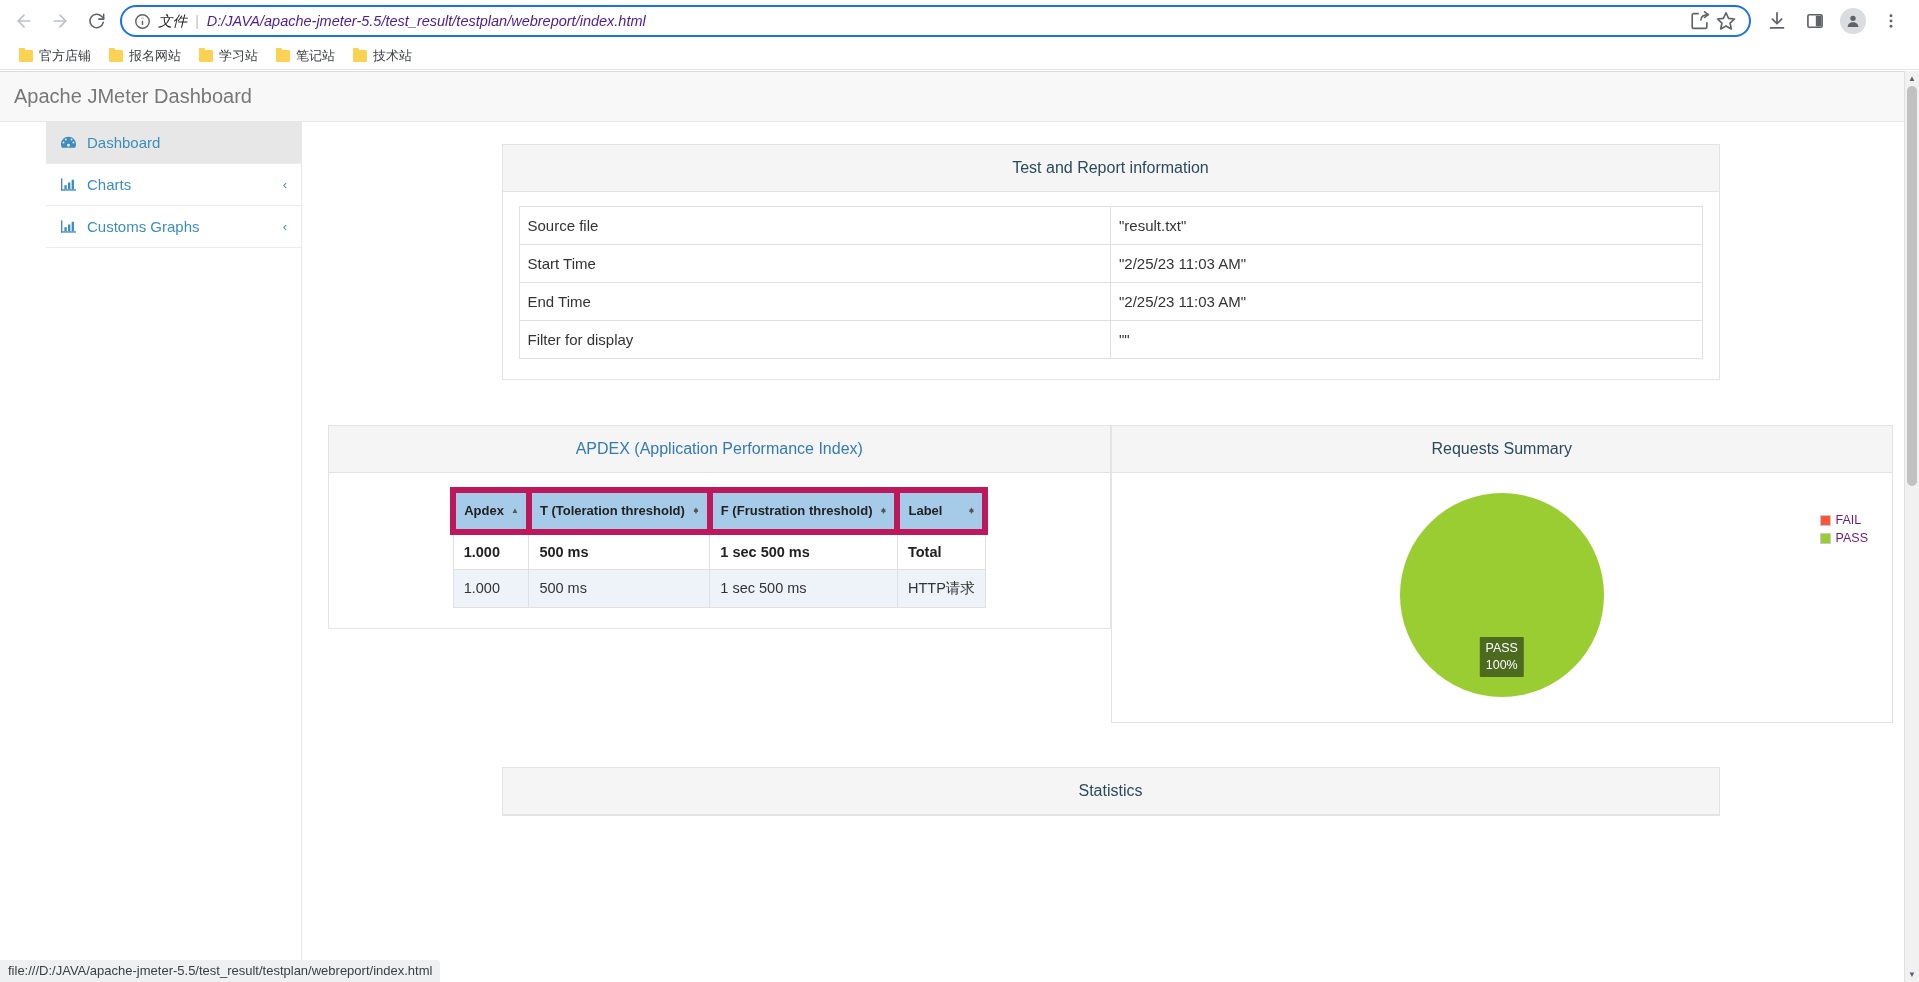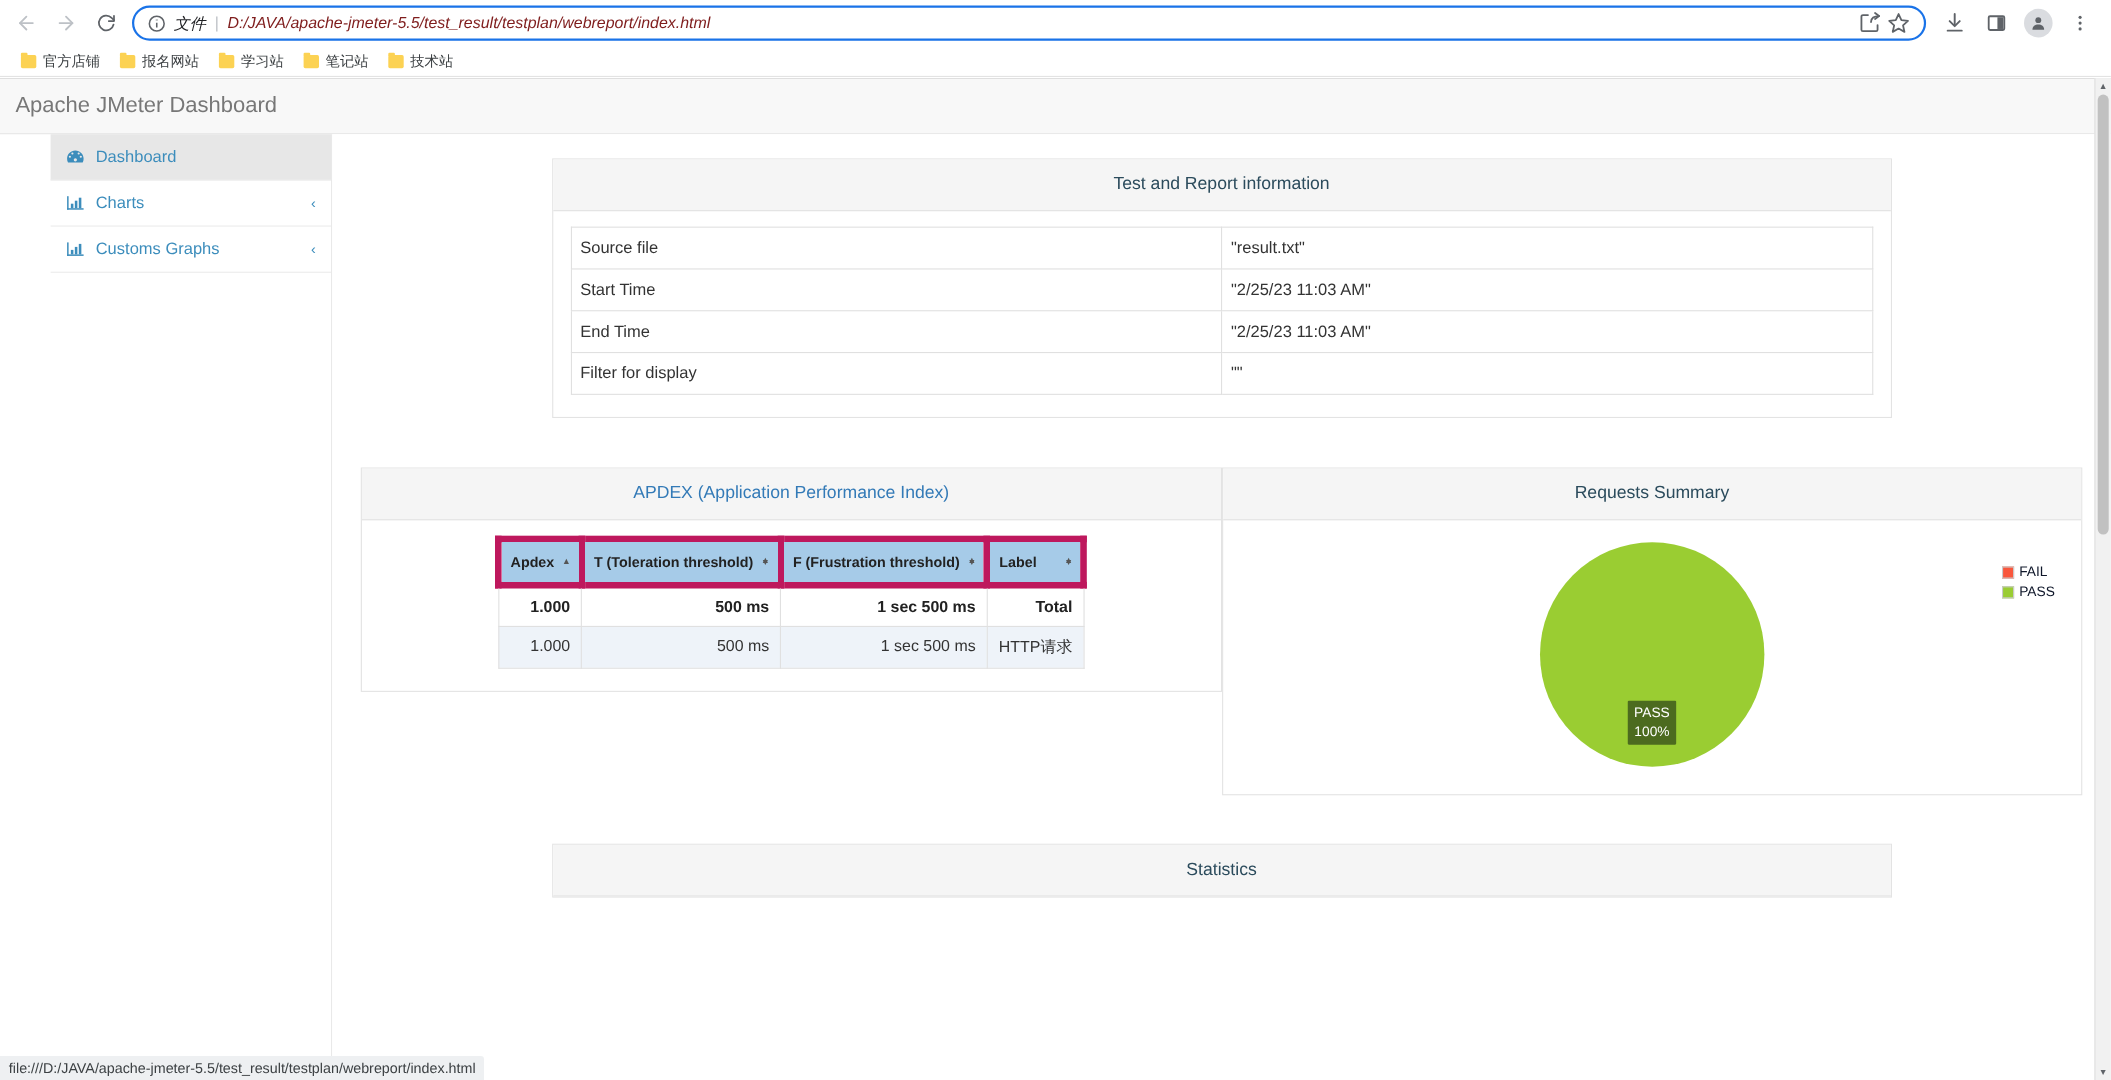--- a/index.html
+++ b/index.html
@@ -31,21 +31,21 @@
     background:#fff; min-width:0;
   }
   .omni-info { width:17px; height:17px; flex:none; color:#5f6368; margin-right:7px; }
   .omni-scheme {
     font-size:14.5px; color:#202124; white-space:nowrap; flex:none;
   }
   .omni-sep {
     color:#bdc1c6; margin:0 8px; flex:none; font-size:14.5px;
   }
   .omni-url {
-    font-size:14.5px; color:#7f1d1d; white-space:nowrap;
+    font-size:14.5px; color:#4c1d95; white-space:nowrap;
     overflow:hidden; text-overflow:ellipsis; flex:1;
   }
   .omni-actions { display:flex; align-items:center; gap:4px; flex:none; margin-left:8px; }
   .omni-actions .ic { width:22px; height:22px; color:#5f6368; }
   .tb-right { display:flex; align-items:center; gap:2px; flex:none; }
   .tb-right .ic { width:36px; height:36px; display:flex; align-items:center; justify-content:center; color:#5f6368; }
   .avatar-circle {
     width:26px; height:26px; border-radius:50%; background:#dadce0;
     display:flex; align-items:center; justify-content:center; color:#5f6368;
   }
@@ -135,21 +135,21 @@
   
   table.apdex { border-collapse:collapse; margin:0 auto; table-layout:fixed; }
   table.apdex th {
     background:#a6cbe8; border:6px solid #be185d;
     font-size:13px; color:#222; font-weight:bold;
     padding:9px 22px 9px 8px; text-align:left; position:relative;
     vertical-align:middle; line-height:1.35;
   }
   table.apdex td {
     border:1px solid #e0e0e0; padding:9px 10px;
-    font-size:14.5px; color:#333; text-align:right; white-space:nowrap;
+    font-size:14.5px; color:#333; text-align:left; white-space:nowrap;
   }
   table.apdex tr.r-odd td { background:#ffffff; font-weight:bold; color:#222; }
   table.apdex tr.r-even td { background:#eef3f9; }
   .sort-ind {
     position:absolute; right:7px; top:50%; transform:translateY(-50%);
     display:flex; flex-direction:column; gap:2px; color:#555; line-height:0;
   }
   .sort-ind i { font-style:normal; font-size:8px; }
 
   
@@ -162,21 +162,21 @@
     position:absolute; left:50%; transform:translateX(-50%); top:150px;
     background:#4c6b1f; color:#fff; font-size:12.5px; text-align:center;
     padding:3px 6px; line-height:1.35; border-radius:1px;
   }
   .legend {
     position:absolute; right:8px; top:26px;
     display:flex; flex-direction:column; gap:4px;
   }
   .legend-row { display:flex; align-items:center; gap:5px; }
   .legend-swatch { width:11px; height:11px; border:1px solid #c9c9c9; flex:none; }
-  .legend-text { font-size:12.5px; color:#0f172a; }
+  .legend-text { font-size:12.5px; color:#701a75; }
 
   
   .stats-panel { margin-top:44px; }
 
   
   .vscroll {
     position:absolute; right:0; top:71px; bottom:0; width:15px;
     background:#f1f1f1; border-left:1px solid #e0e0e0;
   }
   .vscroll .arrow {

